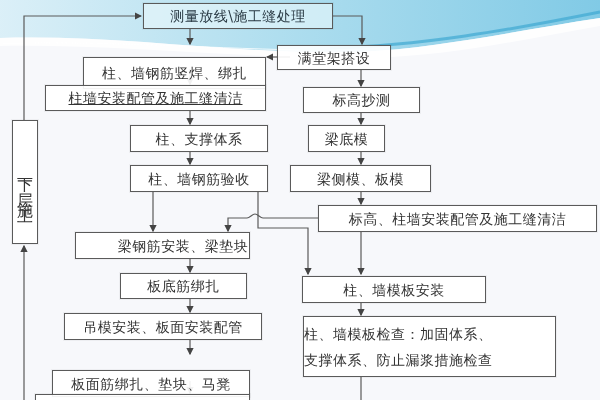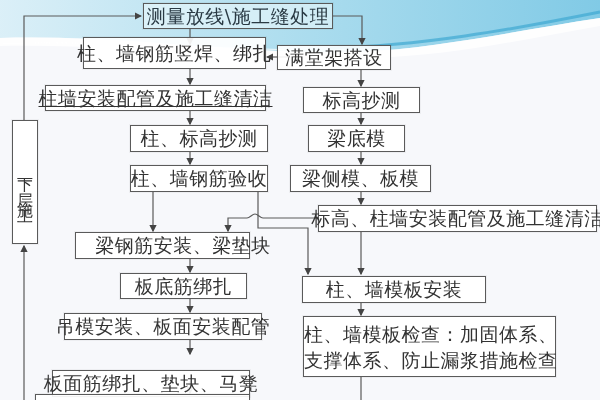--- a/index.html
+++ b/index.html
@@ -8,21 +8,21 @@
     background: #f7f8fb;
     font-family: "DejaVu Serif", "Liberation Serif", serif;
   }
   .bg { position: absolute; left: 0; top: 0; width: 600px; height: 400px; z-index: 0; }
   .lines { position: absolute; left: 0; top: 0; width: 600px; height: 400px; z-index: 1; }
   .box {
     position: absolute; z-index: 2;
     border: 1.3px solid #5a5a5a;
     background: rgba(255,255,255,0.92);
     color: #333;
-    font-size: 19px; line-height: 1;
+    font-size: 14px; line-height: 1;
     display: flex; align-items: center; justify-content: center;
     box-sizing: border-box; white-space: nowrap; letter-spacing: 0.5px;
     box-shadow: 0 0 0 1px rgba(0,0,0,0.04);
   }
   .box.top { background: rgba(235,248,252,0.6); color: #2a3a44; }
   .box.vertical {
     writing-mode: vertical-rl; text-orientation: upright;
     font-size: 16px; letter-spacing: 8px; padding-top: 6px;
   }
   .box.multi { flex-direction: column; align-items: flex-start; padding-left: 0; }
@@ -92,26 +92,26 @@
     <line x1="361" y1="302" x2="361" y2="315" marker-end="url(#ah)"></line>
 
     <line x1="361" y1="376" x2="361" y2="400"></line>
 
     <line x1="24" y1="400" x2="24" y2="246" marker-end="url(#ah)"></line>
     <polyline points="24,120 24,16 141,16" marker-end="url(#ah)"></polyline>
   </g>
 </svg>
 
 <div class="box top" style="left:143px;top:3px;width:190px;height:26px;">测量放线\施工缝处理</div>
-<div class="box" style="left:83px;top:37px;width:183px;height:32px;">柱、墙钢筋竖焊、绑扎</div>
+<div class="box" style="left:83px;top:57px;width:183px;height:32px;">柱、墙钢筋竖焊、绑扎</div>
 <div class="box" style="left:277px;top:45px;width:114px;height:25px;">满堂架搭设</div>
 <div class="box" style="left:45px;top:85px;width:221px;height:26px;text-decoration:underline;">柱墙安装配管及施工缝清洁</div>
 <div class="box" style="left:303px;top:87px;width:117px;height:26px;">标高抄测</div>
-<div class="box" style="left:130px;top:125px;width:138px;height:27px;">柱、标高抄测</div>
-<div class="box" style="left:308px;top:125px;width:97px;height:27px;">梁底模</div>
+<div class="box" style="left:130px;top:125px;width:138px;height:27px;">柱、支撑体系</div>
+<div class="box" style="left:308px;top:125px;width:77px;height:27px;">梁底模</div>
 <div class="box" style="left:130px;top:165px;width:138px;height:27px;">柱、墙钢筋验收</div>
 <div class="box" style="left:290px;top:165px;width:141px;height:27px;">梁侧模、板模</div>
 <div class="box" style="left:318px;top:205px;width:279px;height:27px;">标高、柱墙安装配管及施工缝清洁</div>
 <div class="box vertical" style="left:12px;top:120px;width:26px;height:124px;">下一层施工</div>
 <div class="box" style="left:75px;top:232px;width:175px;height:27px;padding-left:41px;">梁钢筋安装、梁垫块</div>
 <div class="box" style="left:120px;top:273px;width:127px;height:26px;">板底筋绑扎</div>
 <div class="box" style="left:302px;top:276px;width:184px;height:27px;">柱、墙模板安装</div>
 <div class="box" style="left:64px;top:313px;width:198px;height:27px;">吊模安装、板面安装配管</div>
 <div class="box multi" style="left:303px;top:316px;width:253px;height:61px;">
   <span>柱、墙模板检查：加固体系、</span>

